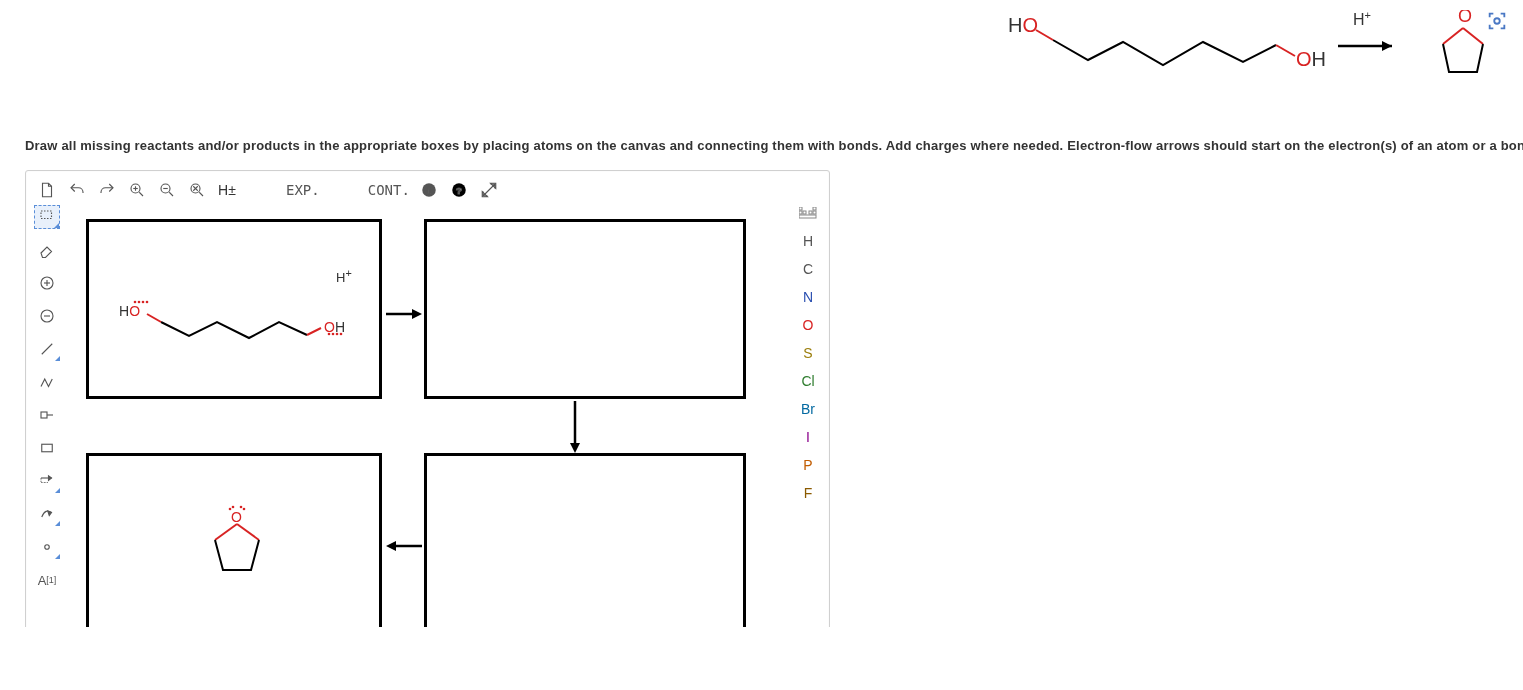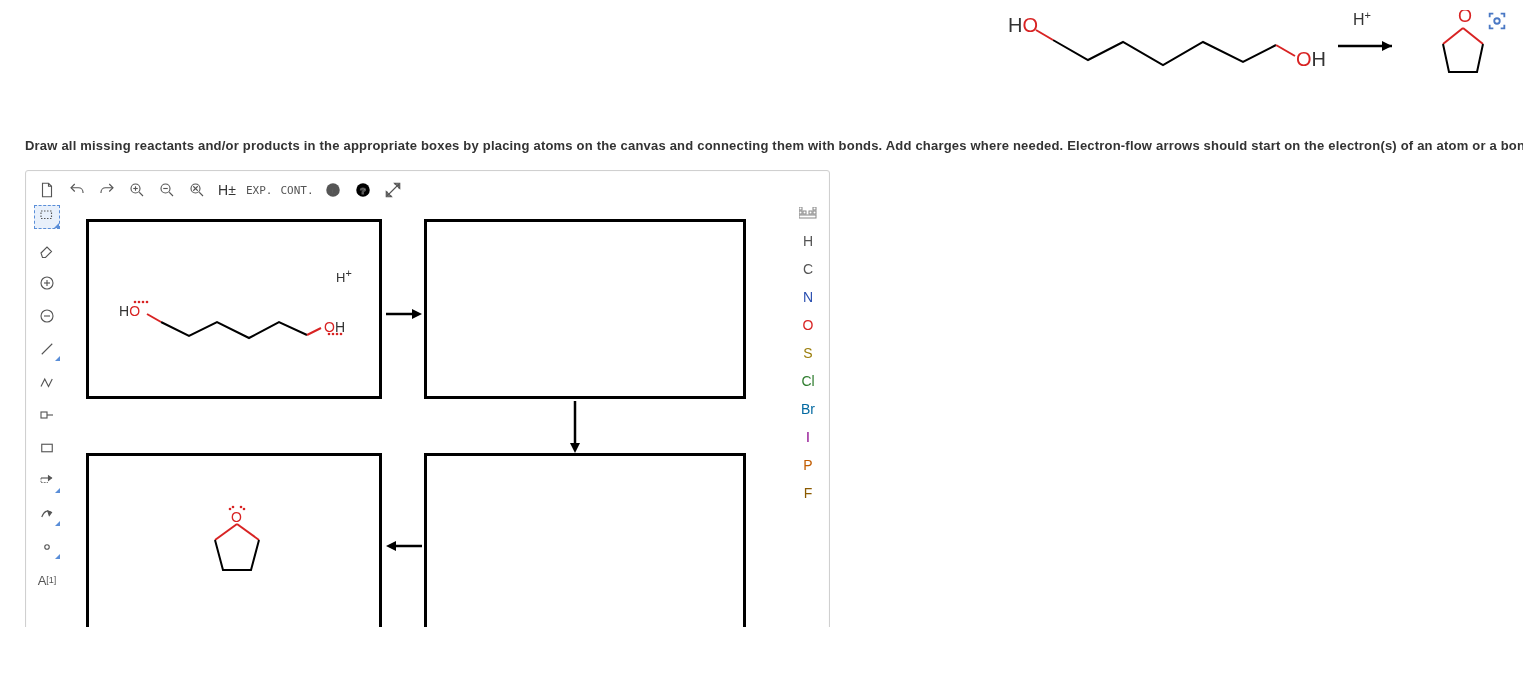--- a/index.html
+++ b/index.html
@@ -31,21 +31,21 @@
   
   .toolbar-top {
     position:absolute; top:6px; left:10px; height:26px;
     display:flex; align-items:center; gap:8px;
   }
   .toolbar-top .tbtn {
     width: 22px; height: 22px; display:flex; align-items:center; justify-content:center;
     font-size: 14px; color:#555; cursor:pointer;
   }
   .toolbar-top .tbtn svg { width:18px; height:18px; stroke:#555; fill:none; stroke-width:1.5; }
-  .txtbtn { font-size:11px; font-family: monospace; color:#555; cursor:pointer; }
+  .txtbtn { font-size:14px; font-family: monospace; color:#555; cursor:pointer;margin-left:40px; }
 
   
   .sidebar-left {
     position:absolute; top: 34px; left: 6px; width: 30px;
     display:flex; flex-direction:column; gap:9px; align-items:center;
   }
   .sidebar-left .sb { width:26px; height:24px; display:flex; align-items:center; justify-content:center; cursor:pointer; position:relative; color:#555; font-size:14px;}
   .sidebar-left .sb.active { background:#e8f0fb; border:1px dashed #5a8ed8; }
   .sidebar-left .sb .corner { position:absolute; bottom:0; right:0; width:0;height:0;border-left:5px solid transparent;border-bottom:5px solid #5a8ed8; }
   .sidebar-left svg { width:18px; height:18px; stroke:#555; fill:none; stroke-width:1.5;}

